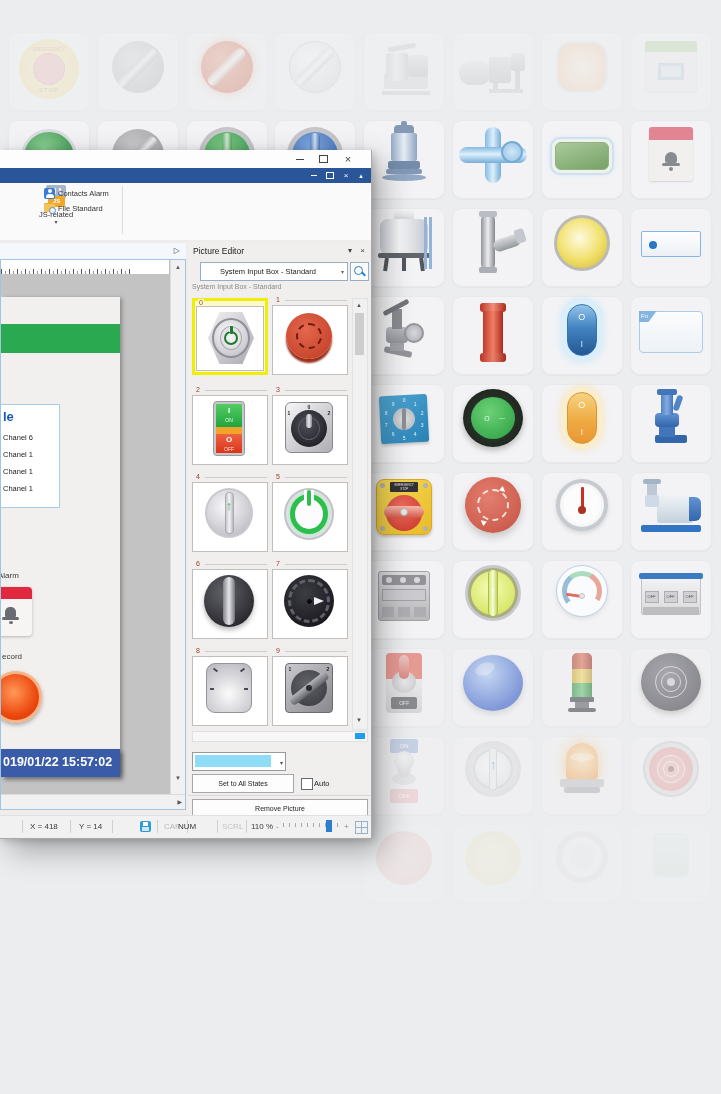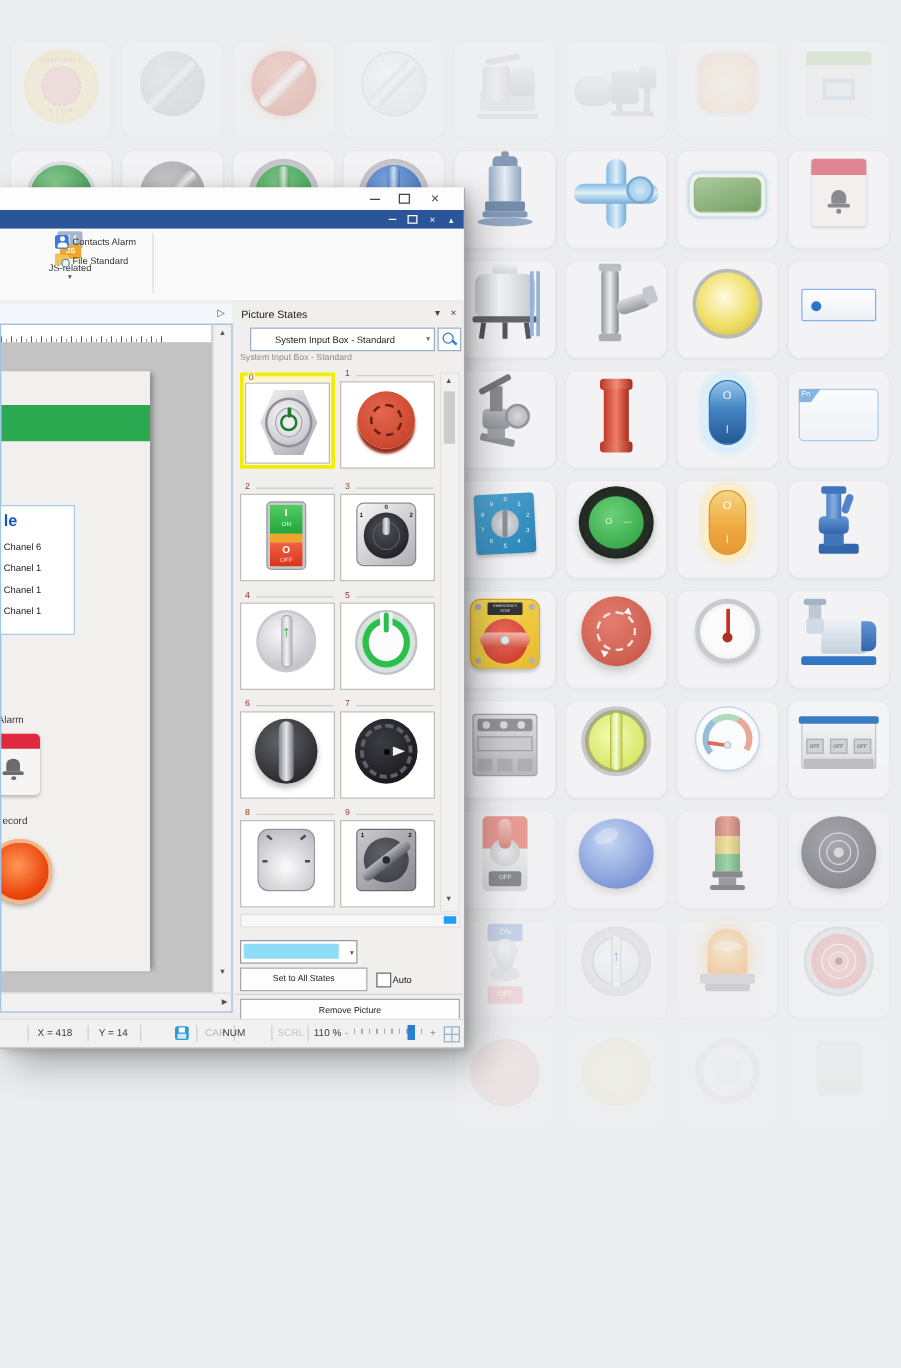--- a/index.html
+++ b/index.html
@@ -512,35 +512,38 @@
             </div>
             <div id="alab">Alarm</div>
             <div id="acard">
               <div class="hd"></div>
               <span class="bell"></span>
               <span class="bell-f"></span>
               <span class="bell-c"></span>
             </div>
             <div id="rlab">ecord</div>
             <div id="rbtn"></div>
+            <div id="tsbox">
+              <span>019/01/22 15:57:02</span>
+            </div>
           </div>
         </div>
         <div id="cvs">
           <span class="a" style="top:4px">▲</span>
           <span class="a" style="top:515px">▼</span>
         </div>
         <div id="chs">
           <span class="a">▶</span>
         </div>
       </div>
     </div>
 
     <div id="plib">
       <div id="phead">
-        <span class="t">Picture States</span>
+        <span class="t">Picture Editor</span>
         <span class="ic" style="right:18px">▾</span>
         <span class="ic" style="right:5px">×</span>
       </div>
       <div id="combo">
         <span class="v">System Input Box - Standard</span>
         <span class="ar">▾</span>
       </div>
       <div id="srch">
         <i></i>
           <u></u>

